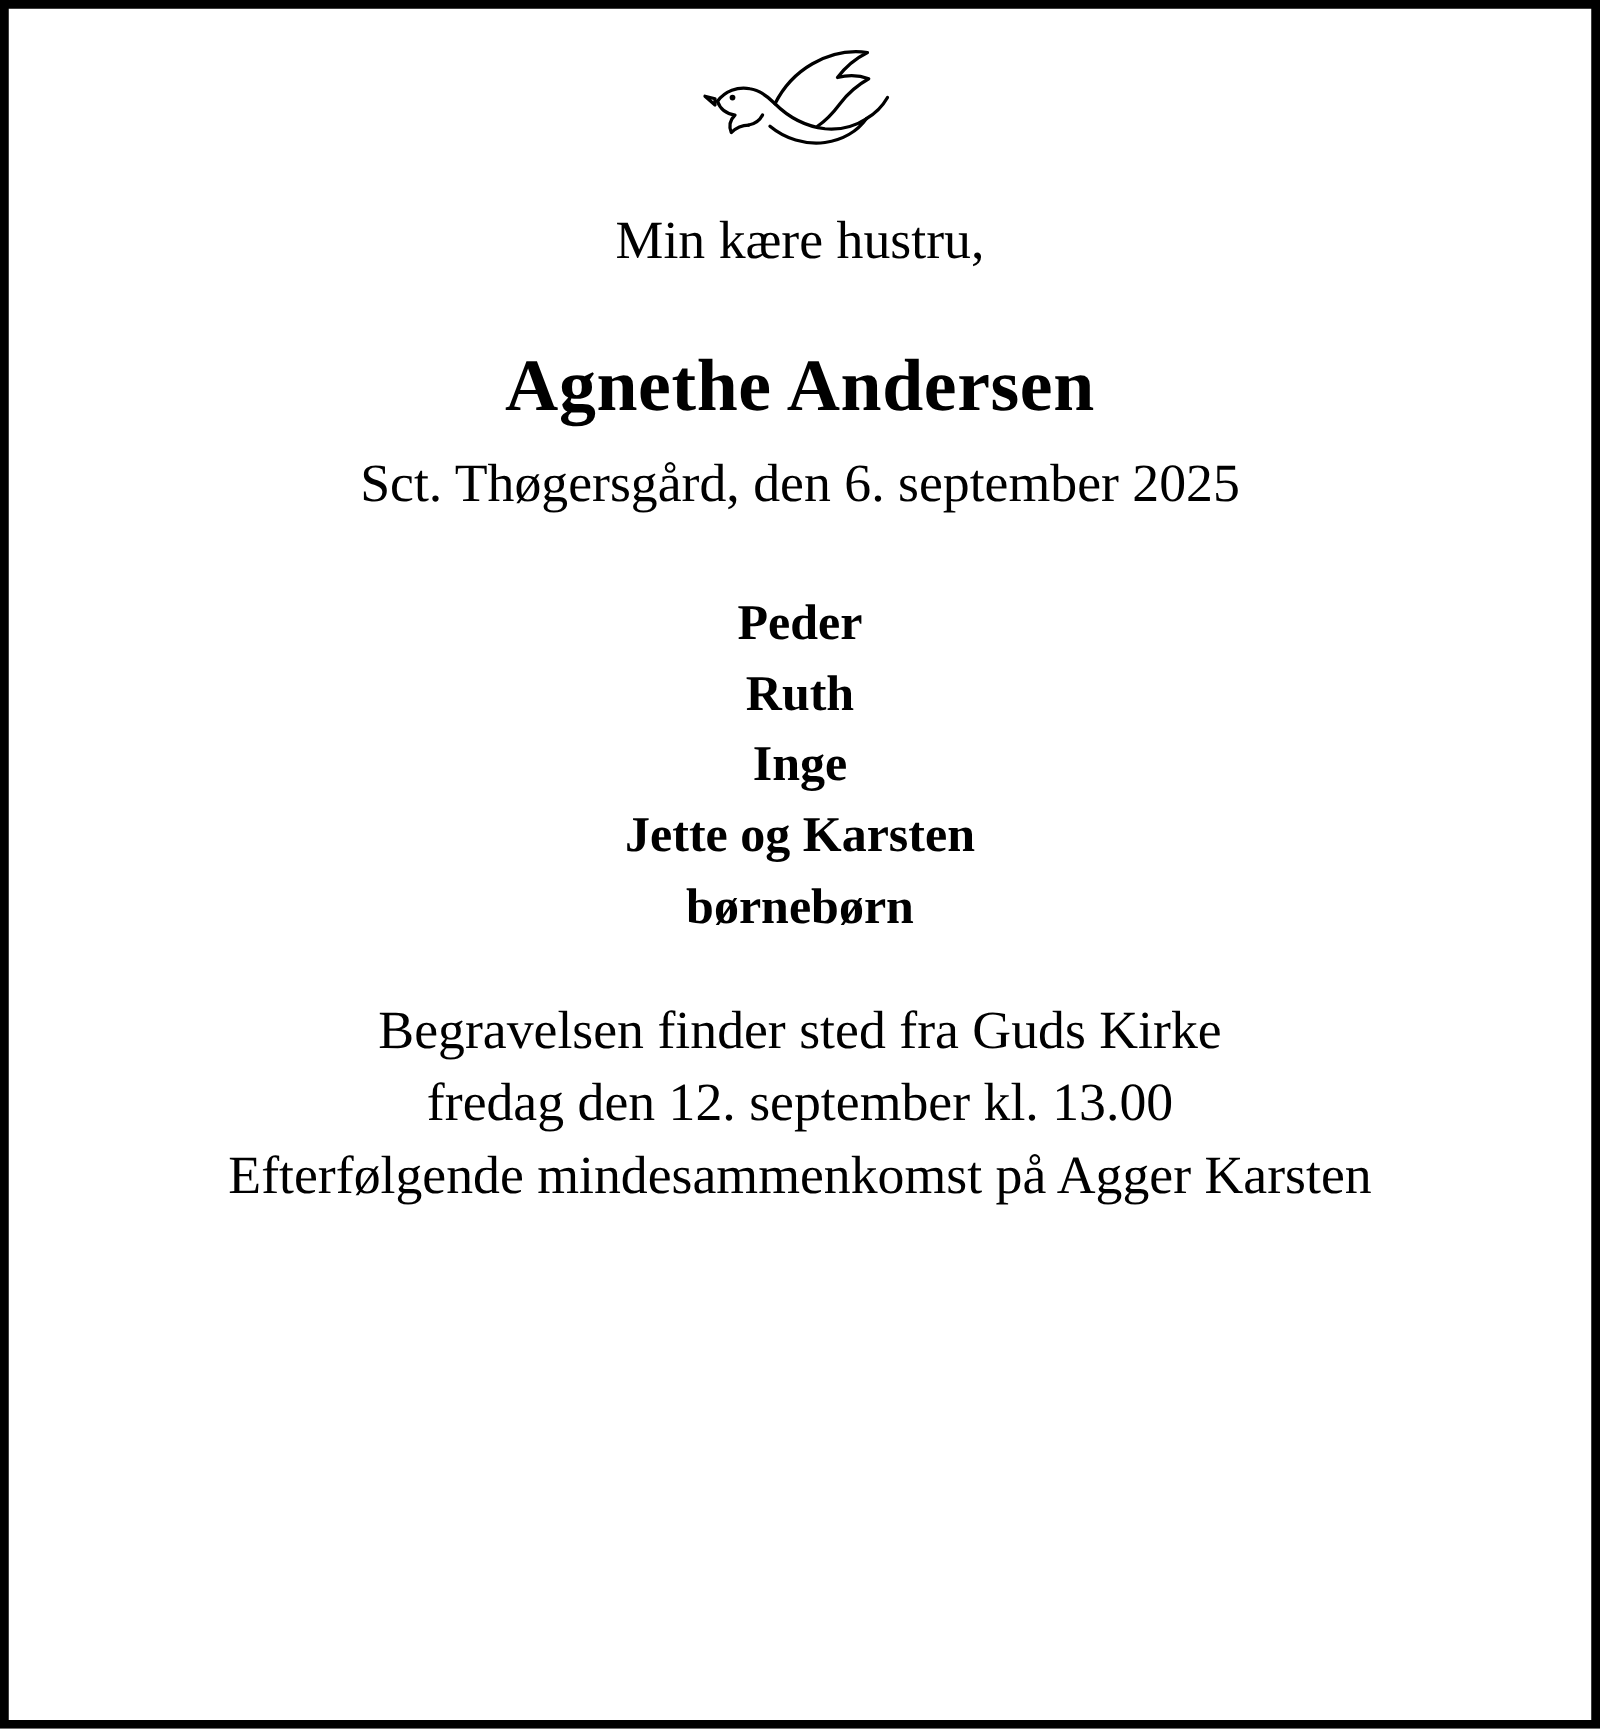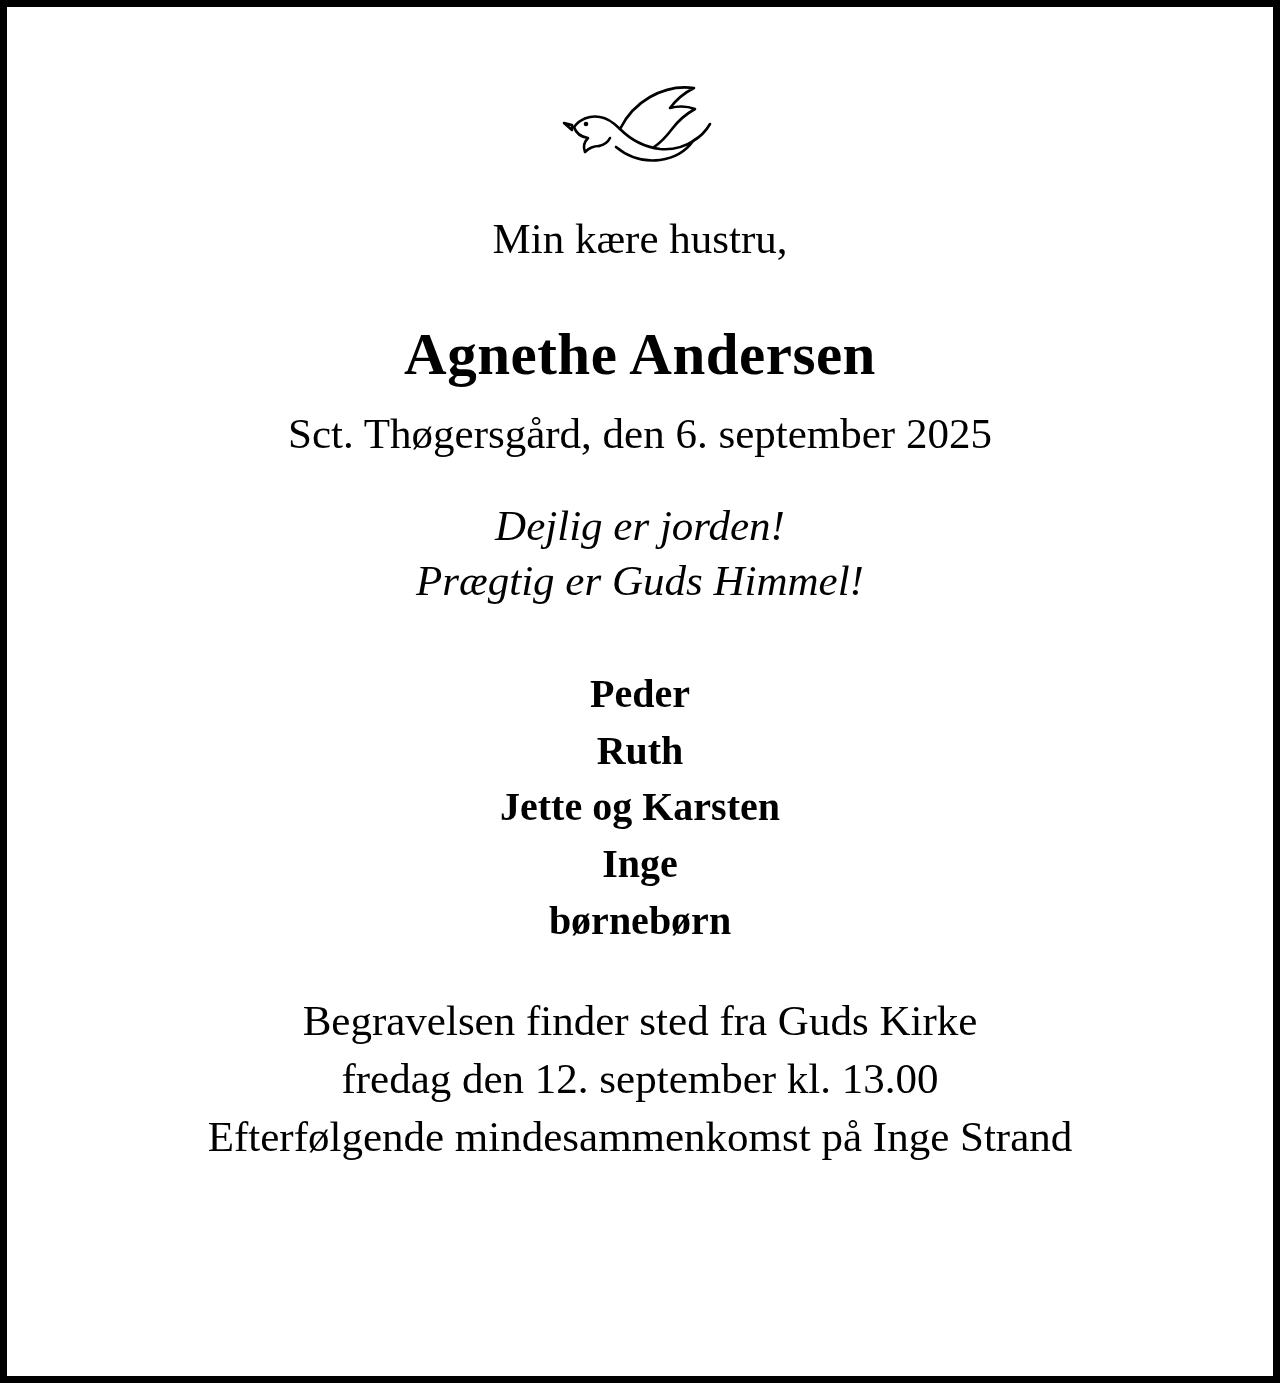--- a/index.html
+++ b/index.html
@@ -13,21 +13,21 @@
     font-family: "Liberation Serif", serif;
     color: #000000;
     overflow: hidden;
   }
   .notice {
     box-sizing: border-box;
     width: 1280px;
     height: 1383px;
     border: 7px solid #000000;
     background: #ffffff;
-    padding: 68px 40px 30px 40px;
+    padding: 22px 40px 30px 40px;
     display: flex;
     flex-direction: column;
     align-items: center;
     text-align: center;
   }
   .dove {
     width: 160px;
     height: 110px;
     margin-bottom: 18px;
     display: block;
@@ -98,32 +98,28 @@
   <div class="intro">
     <span class="line">Min kære hustru,</span>
   </div>
 
   <div class="name">Agnethe Andersen</div>
 
 
 
   <div class="place">Sct. Thøgersgård, den 6. september 2025</div>
 
-  <div class="verse">
-    <span class="line">Dejlig er jorden!</span>
-    <span class="line">Prægtig er Guds Himmel!</span>
-  </div>
 
   <div class="survivors">
     <span class="line">Peder</span>
     <span class="line">Ruth</span>
+    <span class="line">Inge</span>
     <span class="line">Jette og Karsten</span>
-    <span class="line">Inge</span>
     <span class="line">børnebørn</span>
   </div>
 
   <div class="funeral">
     <span class="line">Begravelsen finder sted fra Guds Kirke</span>
     <span class="line">fredag den 12. september kl. 13.00</span>
-    <span class="line">Efterfølgende mindesammenkomst på Inge Strand</span>
+    <span class="line">Efterfølgende mindesammenkomst på Agger Karsten</span>
   </div>
 
 </div>
 
 </body></html>

